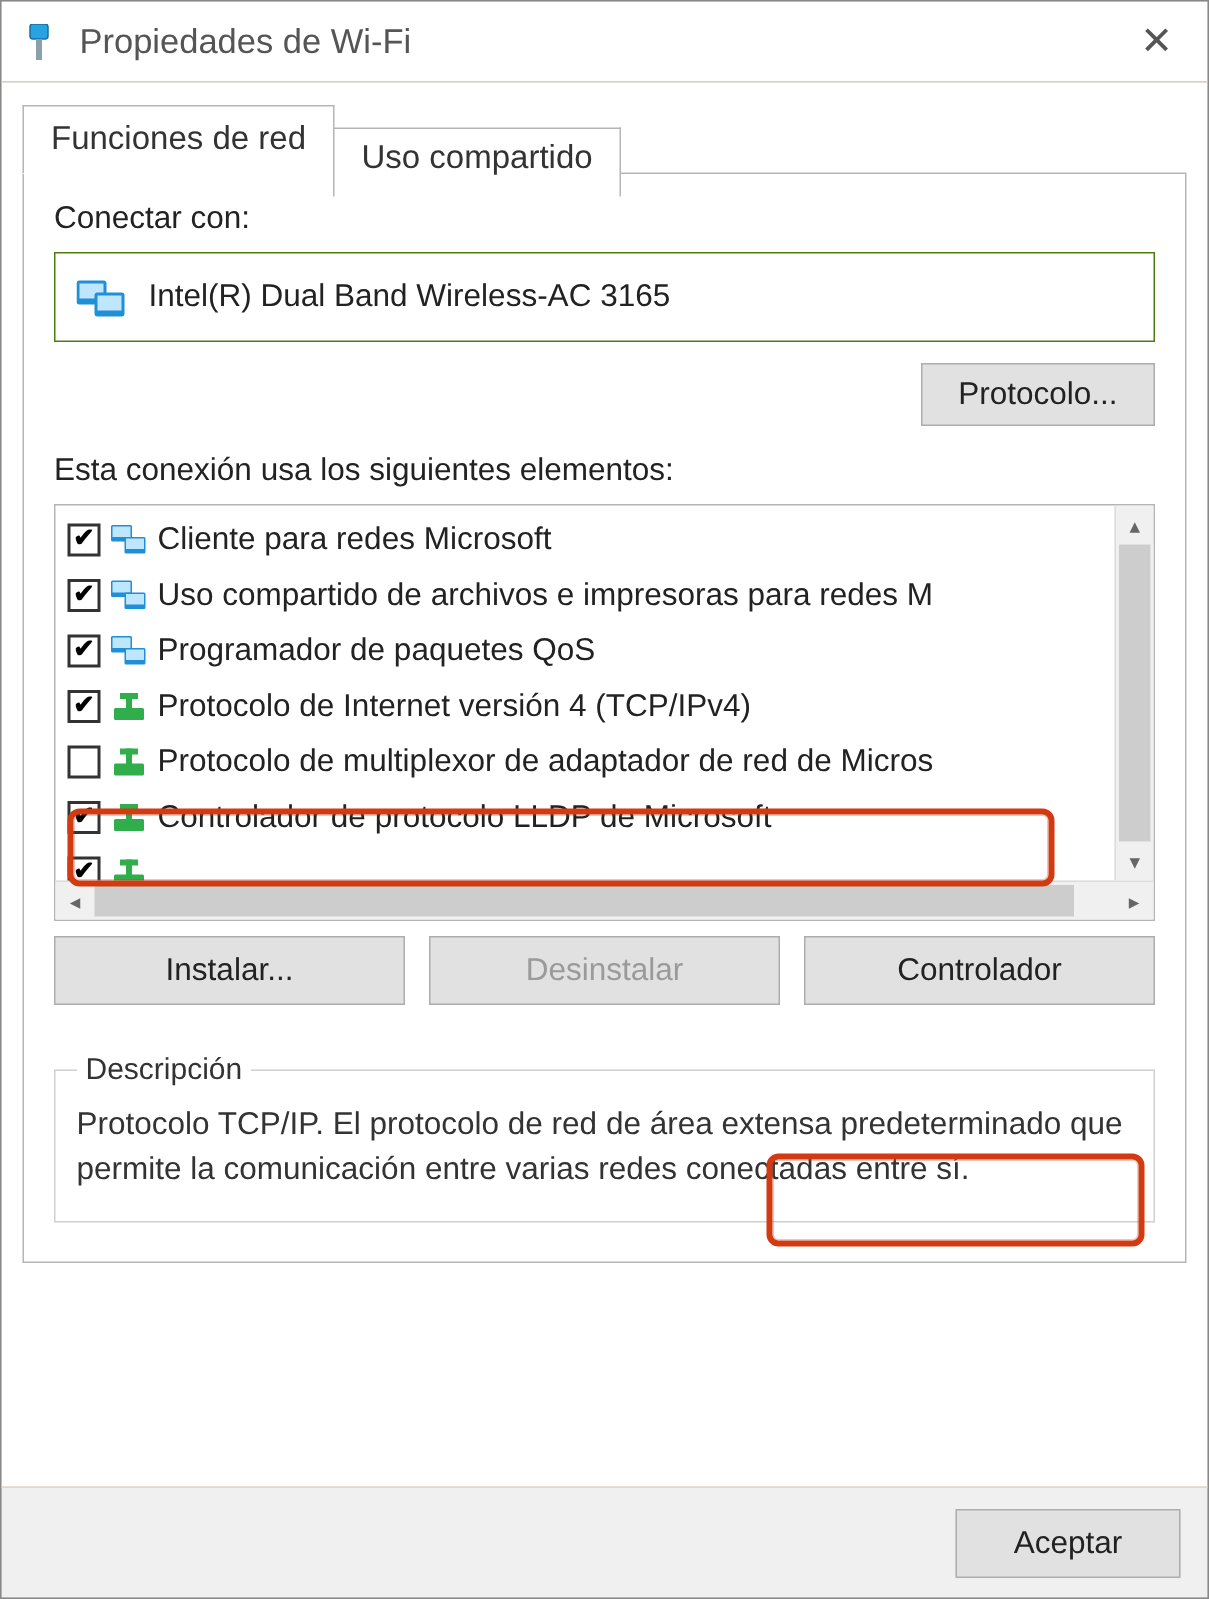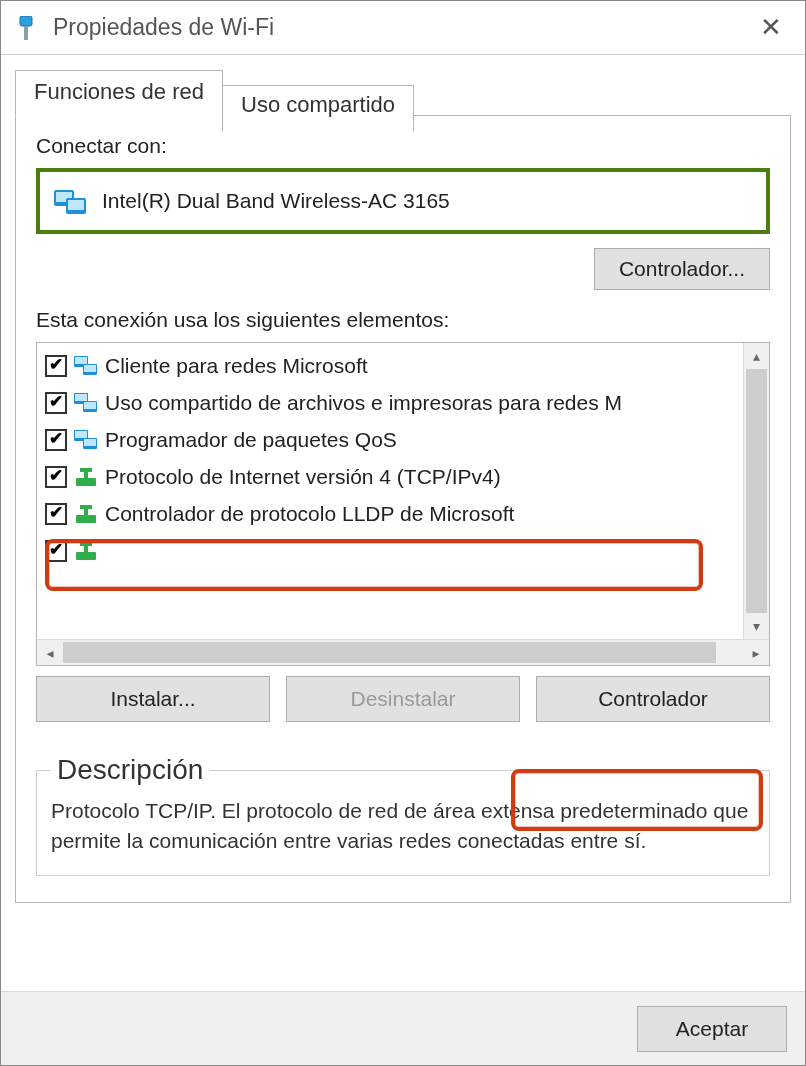--- a/index.html
+++ b/index.html
@@ -83,21 +83,21 @@
     border: 1px solid #b5b5b5;
     background: #fff;
     padding: 18px 20px 20px 20px;
   }
   .label {
     font-size: 21px;
     color: #222;
     margin-bottom: 10px;
   }
   .adapter-box {
-    border: 4px solid #4d7c0f;
+    border: 1px solid #4d7c0f;
     padding: 14px 14px;
     display: flex;
     align-items: center;
     gap: 14px;
     margin-bottom: 14px;
   }
   .adapter-icon {
     width: 34px; height: 30px;
   }
   .adapter-name {
@@ -117,21 +117,21 @@
     border: 1px solid #adadad;
     padding: 8px 24px;
     cursor: pointer;
   }
   button.win:disabled {
     color: #9a9a9a;
     cursor: default;
   }
   .listbox {
     border: 1px solid #b5b5b5;
-    height: 324px;
+    height: 278px;
     display: flex;
     flex-direction: column;
     margin-bottom: 10px;
   }
   .list-scroll {
     flex: 1;
     overflow: hidden;
     position: relative;
   }
   .list-items {
@@ -219,21 +219,21 @@
   .btn-row3 button.win {
     flex: 1;
     padding: 10px 4px;
   }
   fieldset.desc {
     border: 1px solid #cfcfcf;
     padding: 10px 14px 18px 14px;
     margin: 0 0 6px 0;
   }
   fieldset.desc legend {
-    font-size: 28px;
+    font-size: 20px;
     color: #333;
     padding: 0 6px;
   }
   .desc-text {
     font-size: 21px;
     color: #333;
     line-height: 1.45;
   }
   .footer {
     height: 74px;
@@ -292,21 +292,21 @@
             <rect x="0" y="4" width="20" height="16" rx="2" fill="#1f8fd6"></rect>
             <rect x="2" y="6" width="16" height="10" fill="#bfe6ff"></rect>
             <rect x="12" y="12" width="20" height="16" rx="2" fill="#1f8fd6"></rect>
             <rect x="14" y="14" width="16" height="10" fill="#bfe6ff"></rect>
           </svg>
         </span>
         <span class="adapter-name">Intel(R) Dual Band Wireless-AC 3165</span>
       </div>
 
       <div class="row-right">
-        <button class="win">Controlador...</button>
+        <button class="win">Protocolo...</button>
       </div>
 
       <div class="label">Esta conexión usa los siguientes elementos:</div>
 
       <div class="listbox">
         <div class="list-scroll">
           <div class="list-items" id="list-items">
               <div class="list-item">
                 <span class="cb checked"></span>
                 <span class="proto-icon"><svg viewBox="0 0 26 26" width="26" height="26">
@@ -338,20 +338,29 @@
                 <span class="item-text">Programador de paquetes QoS</span>
               </div>
               <div class="list-item">
                 <span class="cb checked"></span>
                 <span class="proto-icon"><svg viewBox="0 0 26 26" width="26" height="26">
                     <rect x="3" y="14" width="20" height="8" rx="1" fill="#2fae4b"></rect>
                     <rect x="11" y="4" width="4" height="12" fill="#2fae4b"></rect>
                     <rect x="7" y="4" width="12" height="4" fill="#2fae4b"></rect>
                   </svg></span>
                 <span class="item-text">Protocolo de Internet versión 4 (TCP/IPv4)</span>
+              </div>
+              <div class="list-item">
+                <span class="cb"></span>
+                <span class="proto-icon"><svg viewBox="0 0 26 26" width="26" height="26">
+                    <rect x="3" y="14" width="20" height="8" rx="1" fill="#2fae4b"></rect>
+                    <rect x="11" y="4" width="4" height="12" fill="#2fae4b"></rect>
+                    <rect x="7" y="4" width="12" height="4" fill="#2fae4b"></rect>
+                  </svg></span>
+                <span class="item-text">Protocolo de multiplexor de adaptador de red de Micros</span>
               </div>
               <div class="list-item">
                 <span class="cb checked"></span>
                 <span class="proto-icon"><svg viewBox="0 0 26 26" width="26" height="26">
                     <rect x="3" y="14" width="20" height="8" rx="1" fill="#2fae4b"></rect>
                     <rect x="11" y="4" width="4" height="12" fill="#2fae4b"></rect>
                     <rect x="7" y="4" width="12" height="4" fill="#2fae4b"></rect>
                   </svg></span>
                 <span class="item-text">Controlador de protocolo LLDP de Microsoft</span>
               </div>

